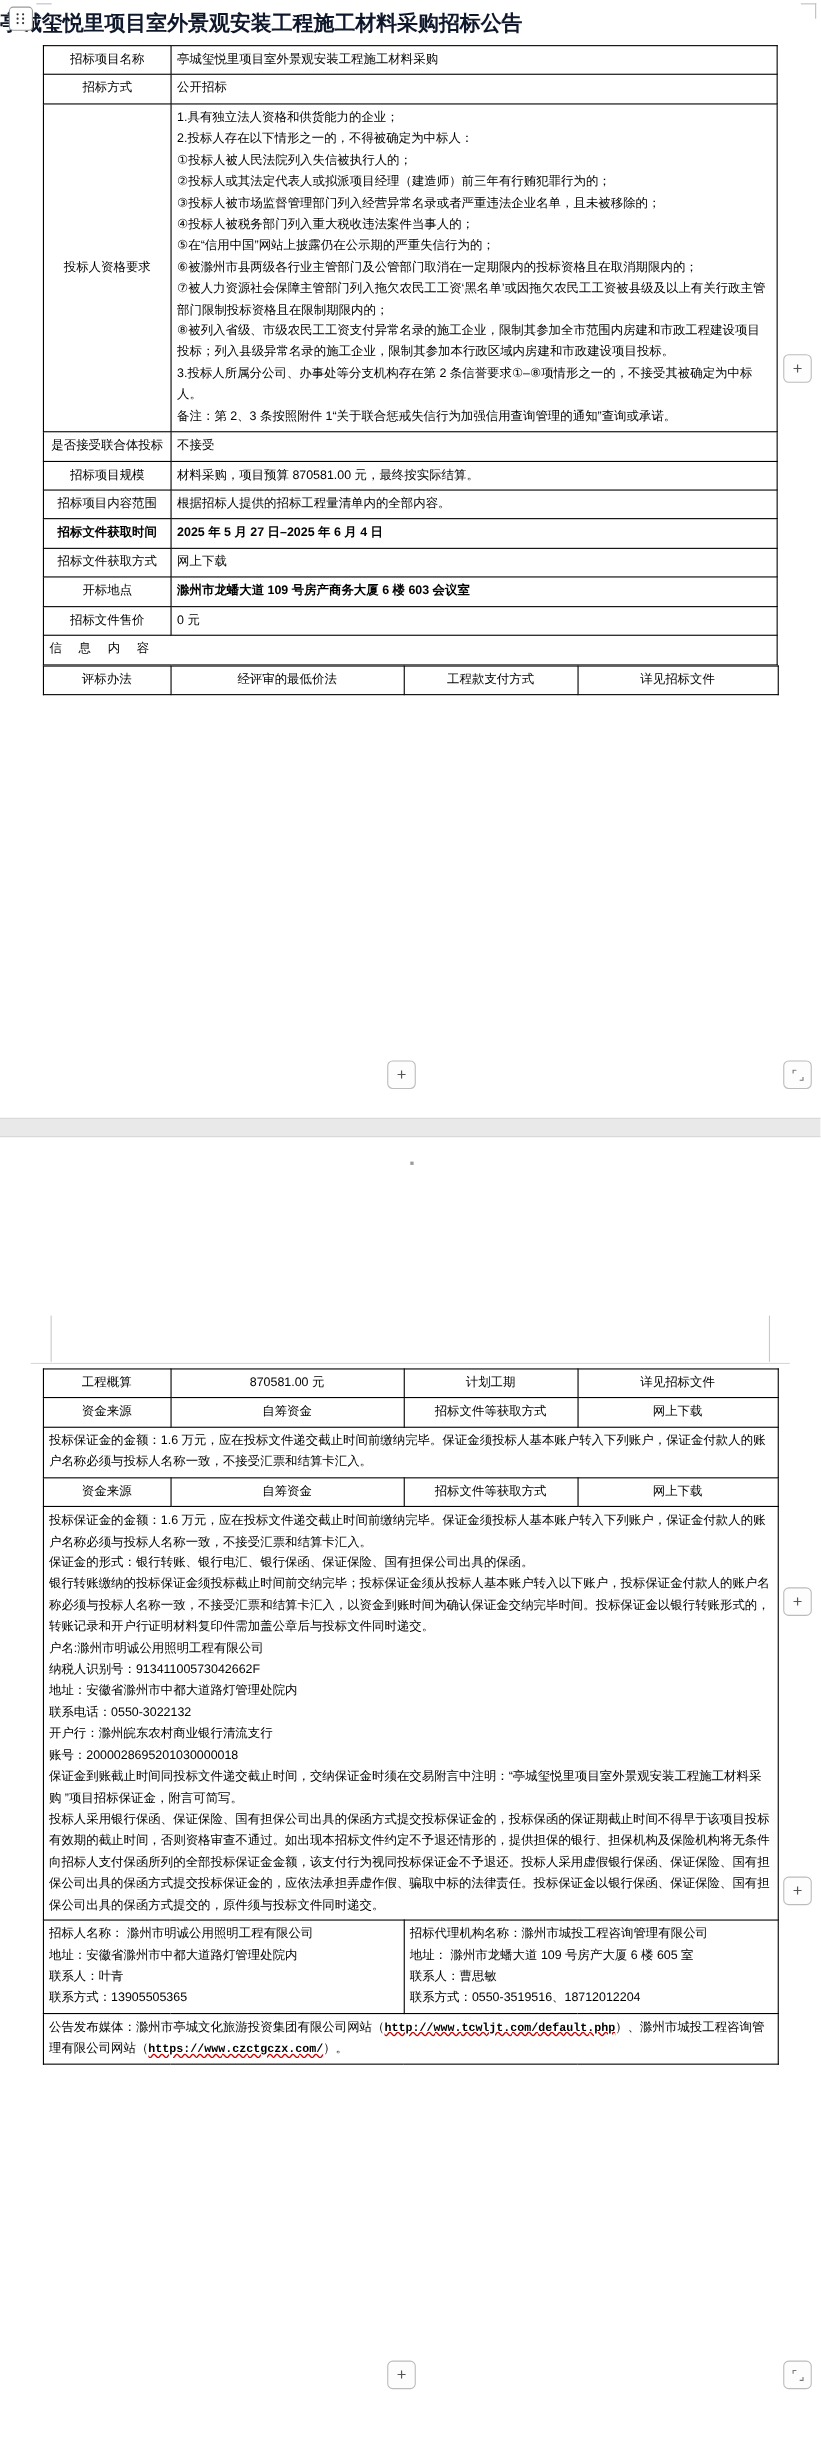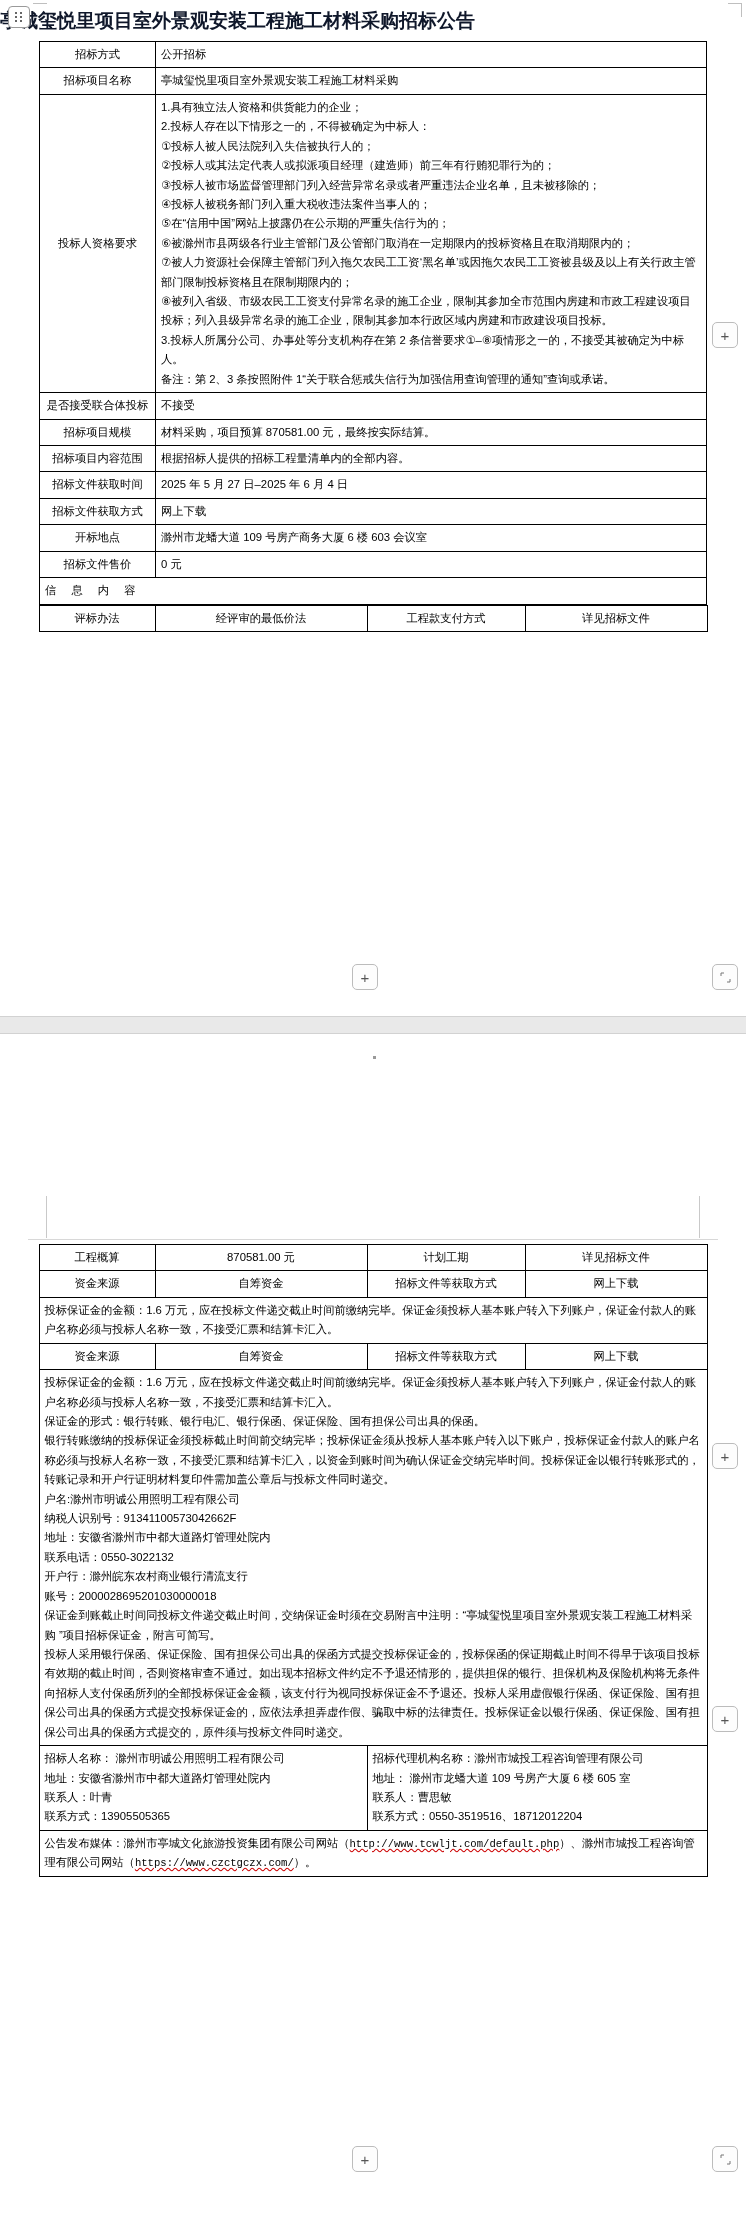--- a/index.html
+++ b/index.html
@@ -102,41 +102,41 @@
     padding: 3px 5px;
     font-size: 11.3px;
     line-height: 1.72;
     color: #000;
     vertical-align: middle;
     font-family: "Liberation Sans", "DejaVu Sans", sans-serif;
     word-break: break-all;
   }
   td.lbl { text-align: center; width: 116px; }
   td.val { text-align: left; }
-  td.b { font-weight: normal; }
+  td.b { font-weight: bold; }
   td.center { text-align: center; }
   .para { margin: 0; }
   .para + .para { margin-top: 0px; }
   .spaced {
     letter-spacing: 6px;
     font-size: 11.3px;
   }
   .cellblock { line-height: 1.95; }
   .cellblock p { margin: 0; }
 
   
   .c1 { width: 116px; }
   .c2 { width: 212px; }
   .c3 { width: 158px; }
   .c4 { width: 182px; }
 
   
   .contact-col { vertical-align: top; line-height: 1.95; }
 
-  .lnk { text-decoration: underline; font-family: "Liberation Mono","DejaVu Sans Mono",monospace; font-size: 10.6px; }
+  .lnk { text-decoration: underline; font-family: "Liberation Mono","DejaVu Sans Mono",monospace; font-size: 10.6px; font-weight: bold; }
   .squig { text-decoration: underline; text-decoration-color:#c00; text-decoration-style: wavy; }
 
   
   .crop {
     position: absolute;
     width: 1px; height: 42px; background: #c9c9c9;
   }
   .dotmark {
     position: absolute;
     width: 3px; height: 3px; background: #9a9a9a;
@@ -165,26 +165,26 @@
 
   <div class="doc-title">亭城玺悦里项目室外景观安装工程施工材料采购招标公告</div>
 
   <table class="doc">
     <colgroup>
         <col class="c1">
         <col>
       </colgroup>
     <tbody>
       <tr>
+        <td class="lbl">招标项目名称</td>
+        <td class="val">亭城玺悦里项目室外景观安装工程施工材料采购</td>
+      </tr>
+      <tr>
         <td class="lbl">招标方式</td>
         <td class="val">公开招标</td>
-      </tr>
-      <tr>
-        <td class="lbl">招标项目名称</td>
-        <td class="val">亭城玺悦里项目室外景观安装工程施工材料采购</td>
       </tr>
       <tr>
         <td class="lbl">投标人资格要求</td>
         <td class="val cellblock">
           <p class="para">1.具有独立法人资格和供货能力的企业；</p>
           <p class="para">2.投标人存在以下情形之一的，不得被确定为中标人：</p>
           <p class="para">①投标人被人民法院列入失信被执行人的；</p>
           <p class="para">②投标人或其法定代表人或拟派项目经理（建造师）前三年有行贿犯罪行为的；</p>
           <p class="para">③投标人被市场监督管理部门列入经营异常名录或者严重违法企业名单，且未被移除的；</p>
           <p class="para">④投标人被税务部门列入重大税收违法案件当事人的；</p>

